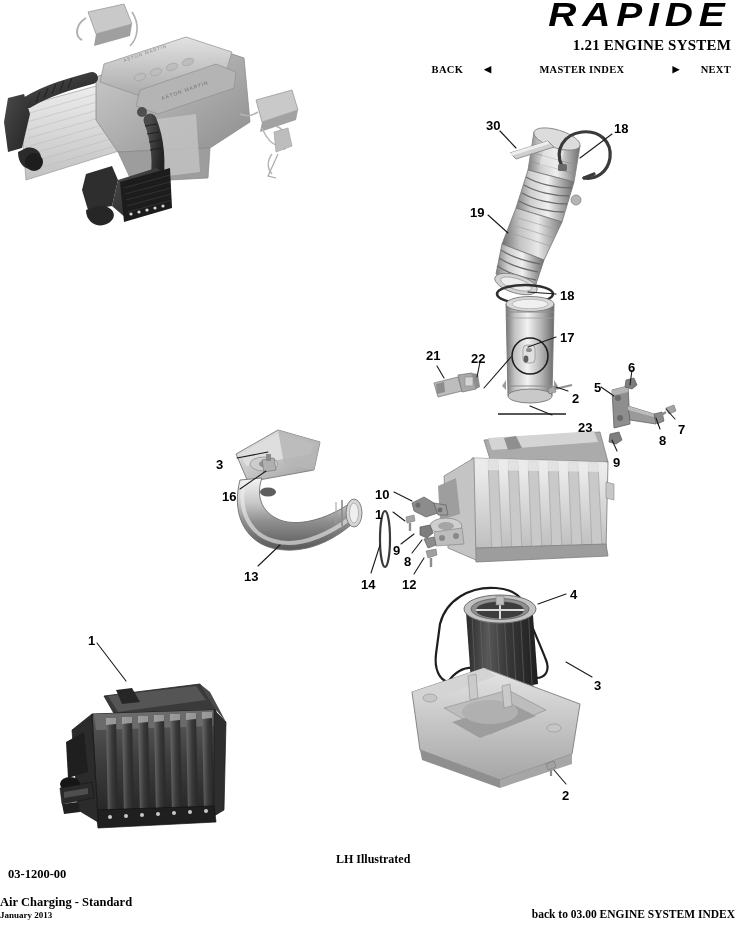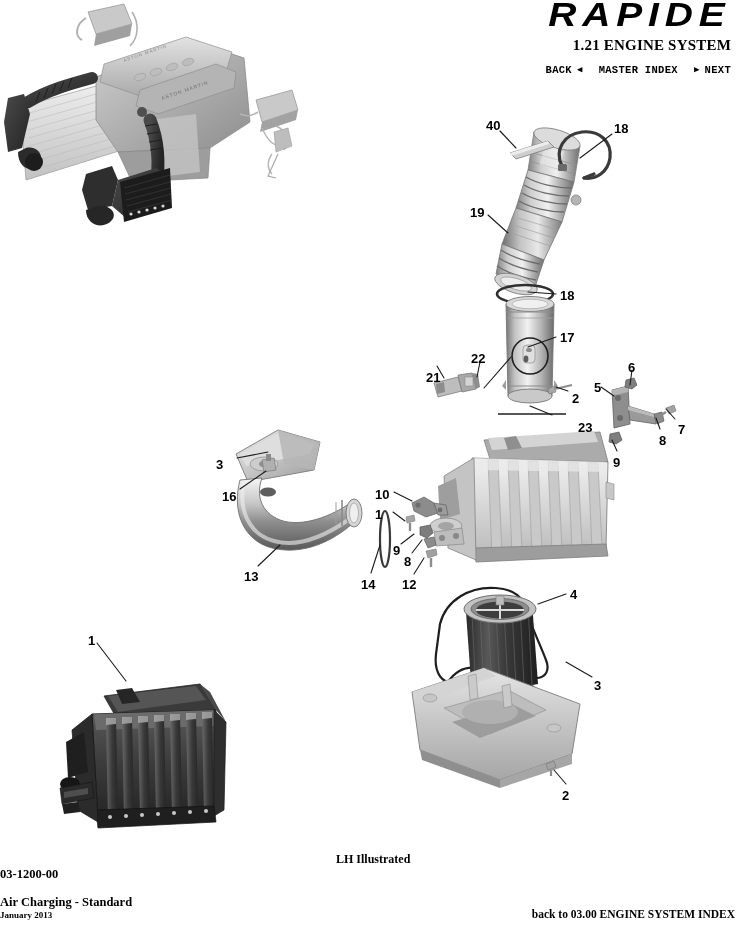--- a/index.html
+++ b/index.html
@@ -20,31 +20,31 @@
     white-space:nowrap;line-height:1.05;
   }
   .doc-title{
     position:absolute;right:6px;top:37px;
     font-family:"Liberation Serif", serif;
     font-weight:700;font-size:15px;letter-spacing:.2px;
     white-space:nowrap;
   }
   .navbar{
     position:absolute;right:6px;top:64px;
-    font-family:Liberation Mono, monospace;
+    font-family:Liberation Serif, serif;
     font-weight:700;font-size:10.5px;letter-spacing:.3px;
-    white-space:nowrap;display:flex;align-items:center;gap:5px;
+    white-space:nowrap;display:flex;align-items:center;gap:21px;
   }
   .navbar .nav-link{cursor:pointer;}
   .navbar .arrow{font-size:9px;line-height:1;}
   .navbar .gap{display:inline-block;width:6px;}
 
   
   .footer-left{position:absolute;left:0;bottom:4px;line-height:1.28;}
-  .footer-left .code{font-family:"Liberation Serif",serif;font-weight:700;font-size:12.5px;}
+  .footer-left .code{font-family:"Liberation Serif",serif;font-weight:700;font-size:12.5px;padding-left:8px;}
   .footer-left .subtitle{font-family:"Liberation Serif",serif;font-weight:700;font-size:12.5px;margin-top:12px;}
   .footer-left .date{font-family:"Liberation Serif",serif;font-weight:700;font-size:9px;}
   .footer-right{
     position:absolute;right:2px;bottom:6px;
     font-family:"Liberation Serif",serif;font-weight:700;font-size:11.5px;
     white-space:nowrap;cursor:pointer;
   }
   .caption-lh{
     position:absolute;left:336px;top:852px;
     font-family:"Liberation Serif",serif;font-weight:700;font-size:12px;
@@ -644,22 +644,22 @@
     <span class="callout" style="left:375px;top:508px">1</span>
     <span class="callout" style="left:402px;top:578px">12</span>
     <span class="callout" style="left:244px;top:570px">13</span>
     <span class="callout" style="left:361px;top:578px">14</span>
     <span class="callout" style="left:216px;top:458px">3</span>
     <span class="callout" style="left:222px;top:490px">16</span>
     <span class="callout" style="left:560px;top:331px">17</span>
     <span class="callout" style="left:614px;top:122px">18</span>
     <span class="callout" style="left:560px;top:289px">18</span>
     <span class="callout" style="left:470px;top:206px">19</span>
-    <span class="callout" style="left:486px;top:119px">40</span>
-    <span class="callout" style="left:426px;top:371px">21</span>
+    <span class="callout" style="left:486px;top:119px">30</span>
+    <span class="callout" style="left:426px;top:349px">21</span>
     <span class="callout" style="left:471px;top:352px">22</span>
     <span class="callout" style="left:578px;top:421px">23</span>
   </div>
 
   <div class="caption-lh">LH Illustrated</div>
 
   <div class="footer-left">
     <div class="code">03-1200-00</div>
     <div class="subtitle">Air Charging - Standard</div>
     <div class="date">January 2013</div>

